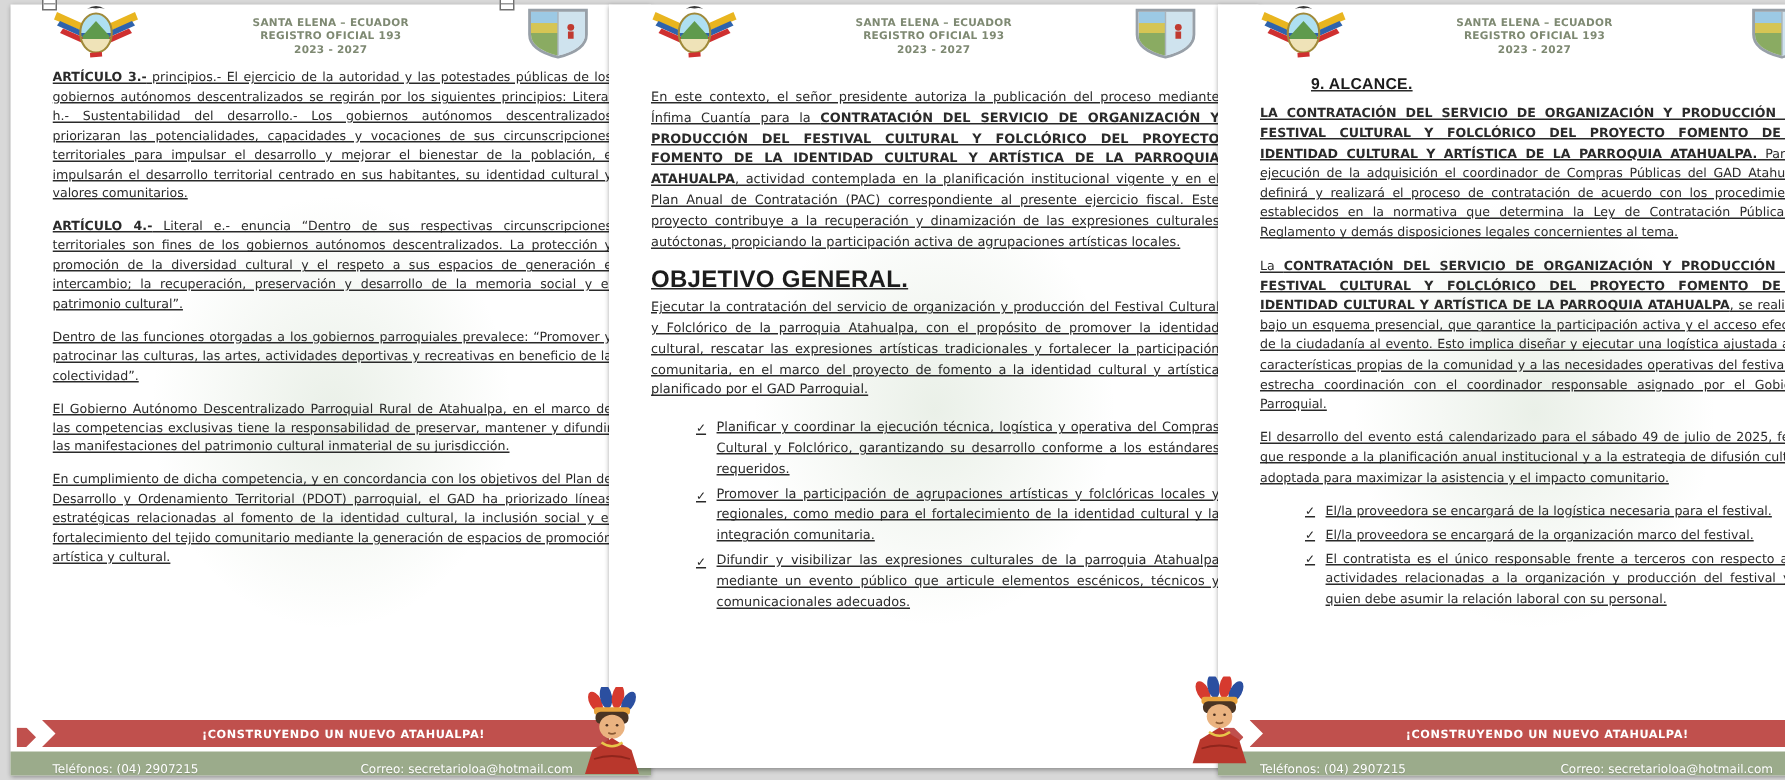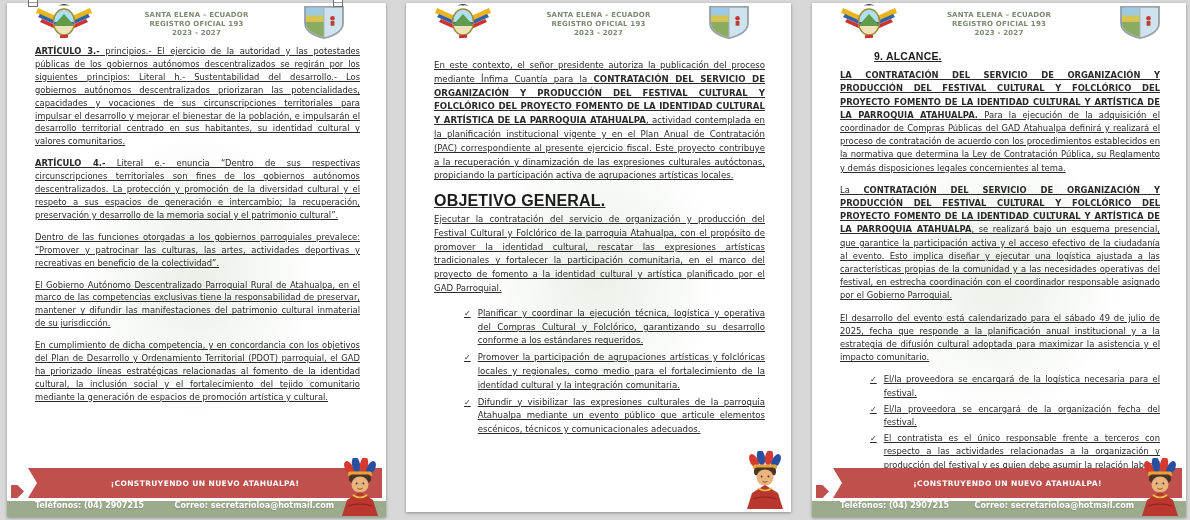--- a/index.html
+++ b/index.html
@@ -2,21 +2,21 @@
 <html style="--canvas: #d8d8d8; --banner-red: #c0504d; --bar-green: #9bab8b; --hdr-text: #7e8972; --body-text: #2a2a2a;"><head>
 <meta charset="utf-8">
 <style>
   html,body{margin:0;padding:0;}
   :root{
     --canvas:#d8d8d8; --banner-red:#c0504d; --bar-green:#9bab8b;
     --hdr-text:#7e8972; --body-text:#2a2a2a;
   }
   .stage{position:relative;width:1190px;height:520px;background:var(--canvas);
     overflow:hidden;font-family:"DejaVu Sans",sans-serif;}
-  .page{position:absolute;top:3px;background:#fff;box-shadow:0 1px 3px rgba(0,0,0,.35);}
+  .page{position:absolute;top:3px;background:#fff;box-shadow:0 1px 3px rgba(0,0,0,.35);padding-left:48px;}
   .page1{left:7px;width:379px;height:514px;}
   .page2{left:406px;width:385px;height:509px;}
   .page3{left:812px;width:374px;height:514px;}
   
   .pg-header{position:absolute;top:2px;left:0;right:0;height:40px;}
   .hdr-text{position:absolute;left:0;right:0;top:6px;text-align:center;
     color:var(--hdr-text);font-weight:bold;font-size:7px;line-height:9px;letter-spacing:.2px;}
   .coa{position:absolute;left:26px;top:0;}
   .crest{position:absolute;right:40px;top:1px;}
   .page3 .crest{right:24px;}
@@ -36,28 +36,28 @@
   .h1,.h2{font-family:"Liberation Sans",sans-serif;font-weight:bold;color:#1c1c1c;
     letter-spacing:.2px;text-align:left;}
   .h1{font-size:10.5px;margin:11px 0 6px 34px;}
   .h2{font-size:16px;margin:8px 0 5px 0;}
   .bullet{display:flex;gap:7px;margin:0 0 3px 30px;}
   .bullet .mark{flex:0 0 auto;font-size:8px;}
   
   .red-tip{position:absolute;left:4px;bottom:19px;width:13px;height:13px;
     background:var(--banner-red);
     clip-path:polygon(0 0,50% 0,100% 50%,50% 100%,0 100%);}
-  .red-bar{position:absolute;left:21px;right:4px;bottom:19px;height:30px;
+  .red-bar{position:absolute;left:21px;right:4px;bottom:19px;height:18px;
     background:var(--banner-red);color:#fff;
     clip-path:polygon(0 0,100% 0,100% 100%,0 100%,9px 50%);
     display:flex;align-items:center;justify-content:center;
     font-size:7.5px;font-weight:bold;letter-spacing:.4px;}
   .green-bar{position:absolute;left:0;right:0;bottom:0;height:16px;
-    background:var(--bar-green);color:#fff;font-size:8px;font-weight:bold;
-    display:flex;align-items:flex-start;justify-content:space-between;
+    background:var(--bar-green);color:#fff;font-size:8px;font-weight:normal;
+    display:flex;align-items:flex-end;justify-content:space-between;
     padding:0 52px 0 28px;box-sizing:border-box;text-shadow:0 1px 1px rgba(0,0,0,.15);}
   .mascot{position:absolute;right:5px;bottom:1px;z-index:6;}
   .page2 .mascot{bottom:3px;}
   
   .handle{position:absolute;top:-3px;width:10px;height:10px;background:#fff;
     border:1px solid #707070;z-index:9;box-sizing:border-box;}
   .handle::after{content:"";position:absolute;left:0;right:0;top:45%;height:1px;background:#9a9a9a;}
 </style>
 </head>
 <body>
@@ -273,21 +273,21 @@
         <div class="h1">9. ALCANCE.</div>
         <div class="para"><span class="b">LA CONTRATACIÓN DEL SERVICIO DE ORGANIZACIÓN Y PRODUCCIÓN DEL FESTIVAL CULTURAL Y FOLCLÓRICO DEL PROYECTO FOMENTO DE LA IDENTIDAD CULTURAL Y ARTÍSTICA DE LA PARROQUIA ATAHUALPA.</span><span> Para la ejecución de la adquisición el coordinador de Compras Públicas del GAD Atahualpa definirá y realizará el proceso de contratación de acuerdo con los procedimientos establecidos en la normativa que determina la Ley de Contratación Pública, su Reglamento y demás disposiciones legales concernientes al tema.</span></div>
         <div class="para"><span>La </span><span class="b">CONTRATACIÓN DEL SERVICIO DE ORGANIZACIÓN Y PRODUCCIÓN DEL FESTIVAL CULTURAL Y FOLCLÓRICO DEL PROYECTO FOMENTO DE LA IDENTIDAD CULTURAL Y ARTÍSTICA DE LA PARROQUIA ATAHUALPA</span><span>, se realizará bajo un esquema presencial, que garantice la participación activa y el acceso efectivo de la ciudadanía al evento. Esto implica diseñar y ejecutar una logística ajustada a las características propias de la comunidad y a las necesidades operativas del festival, en estrecha coordinación con el coordinador responsable asignado por el Gobierno Parroquial.</span></div>
         <div class="para"><span>El desarrollo del evento está calendarizado para el sábado 49 de julio de 2025, fecha que responde a la planificación anual institucional y a la estrategia de difusión cultural adoptada para maximizar la asistencia y el impacto comunitario.</span></div>
         <div class="bullet">
           <span class="mark">✓</span>
           <span>El/la proveedora se encargará de la logística necesaria para el festival.</span>
         </div>
         <div class="bullet">
           <span class="mark">✓</span>
-          <span>El/la proveedora se encargará de la organización fecha del festival.</span>
+          <span>El/la proveedora se encargará de la organización marco del festival.</span>
         </div>
         <div class="bullet">
           <span class="mark">✓</span>
           <span>El contratista es el único responsable frente a terceros con respecto a las actividades relacionadas a la organización y producción del festival y es quien debe asumir la relación laboral con su personal.</span>
         </div>
       </div>
   <div class="red-tip"></div>
   <div class="red-bar">
     <span>¡CONSTRUYENDO UN NUEVO ATAHUALPA!</span>
   </div>

